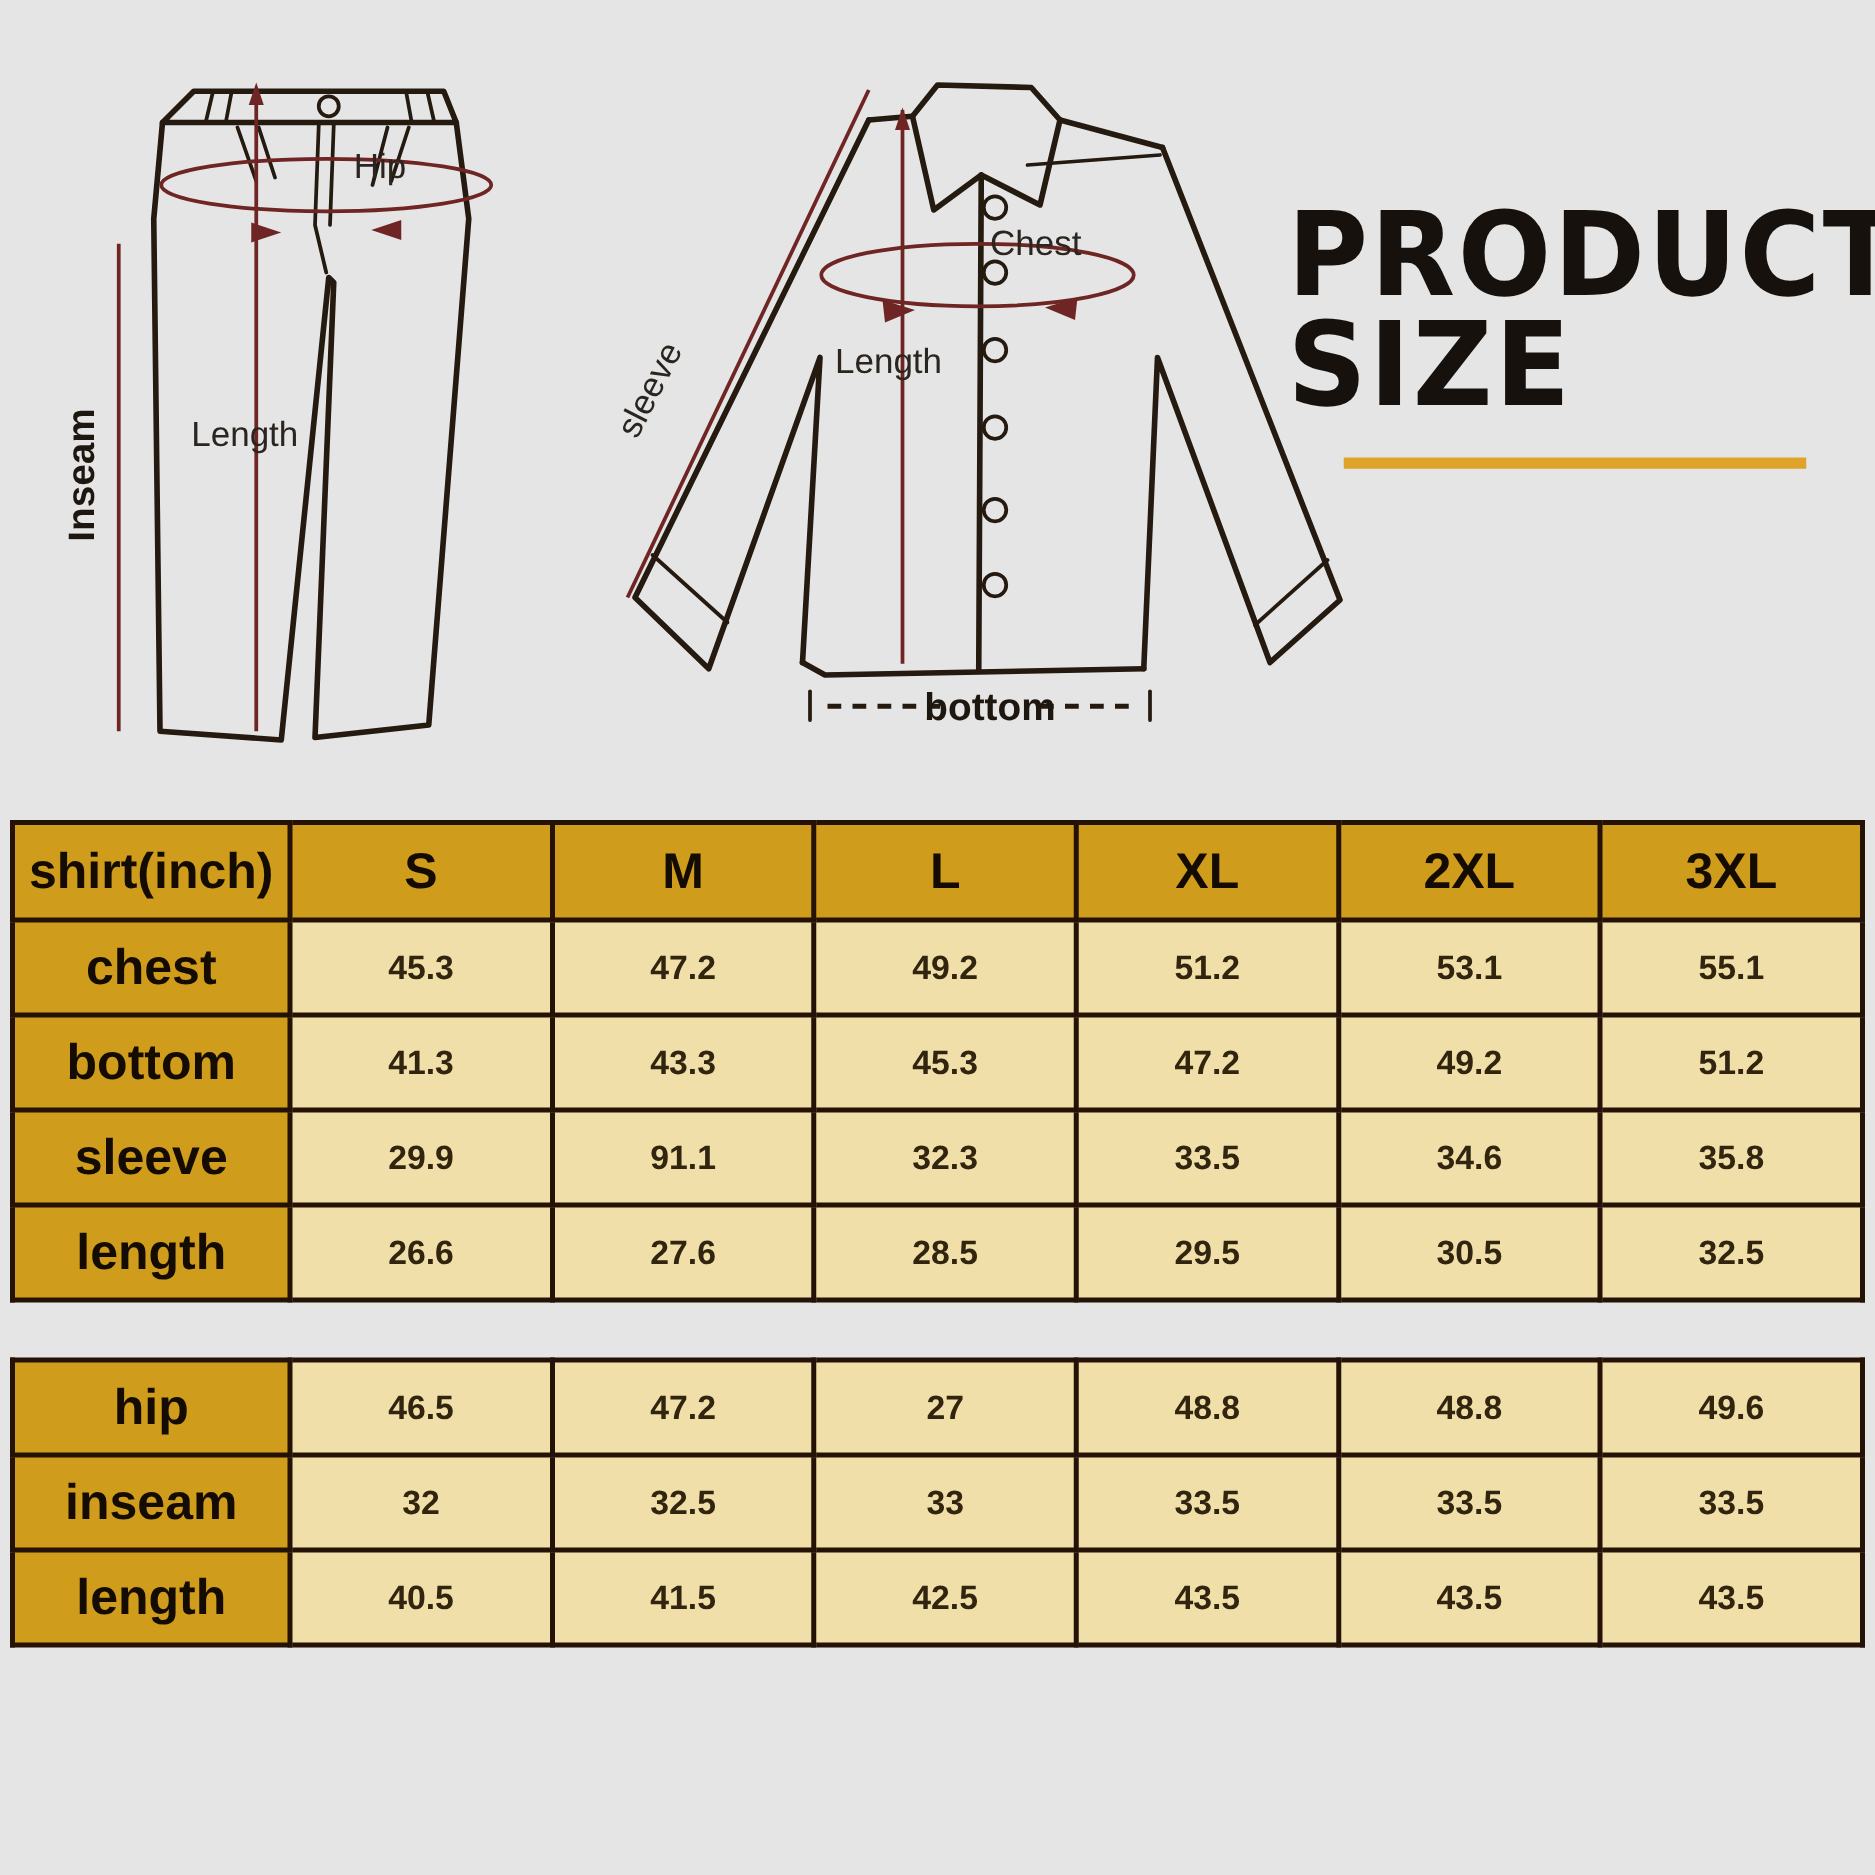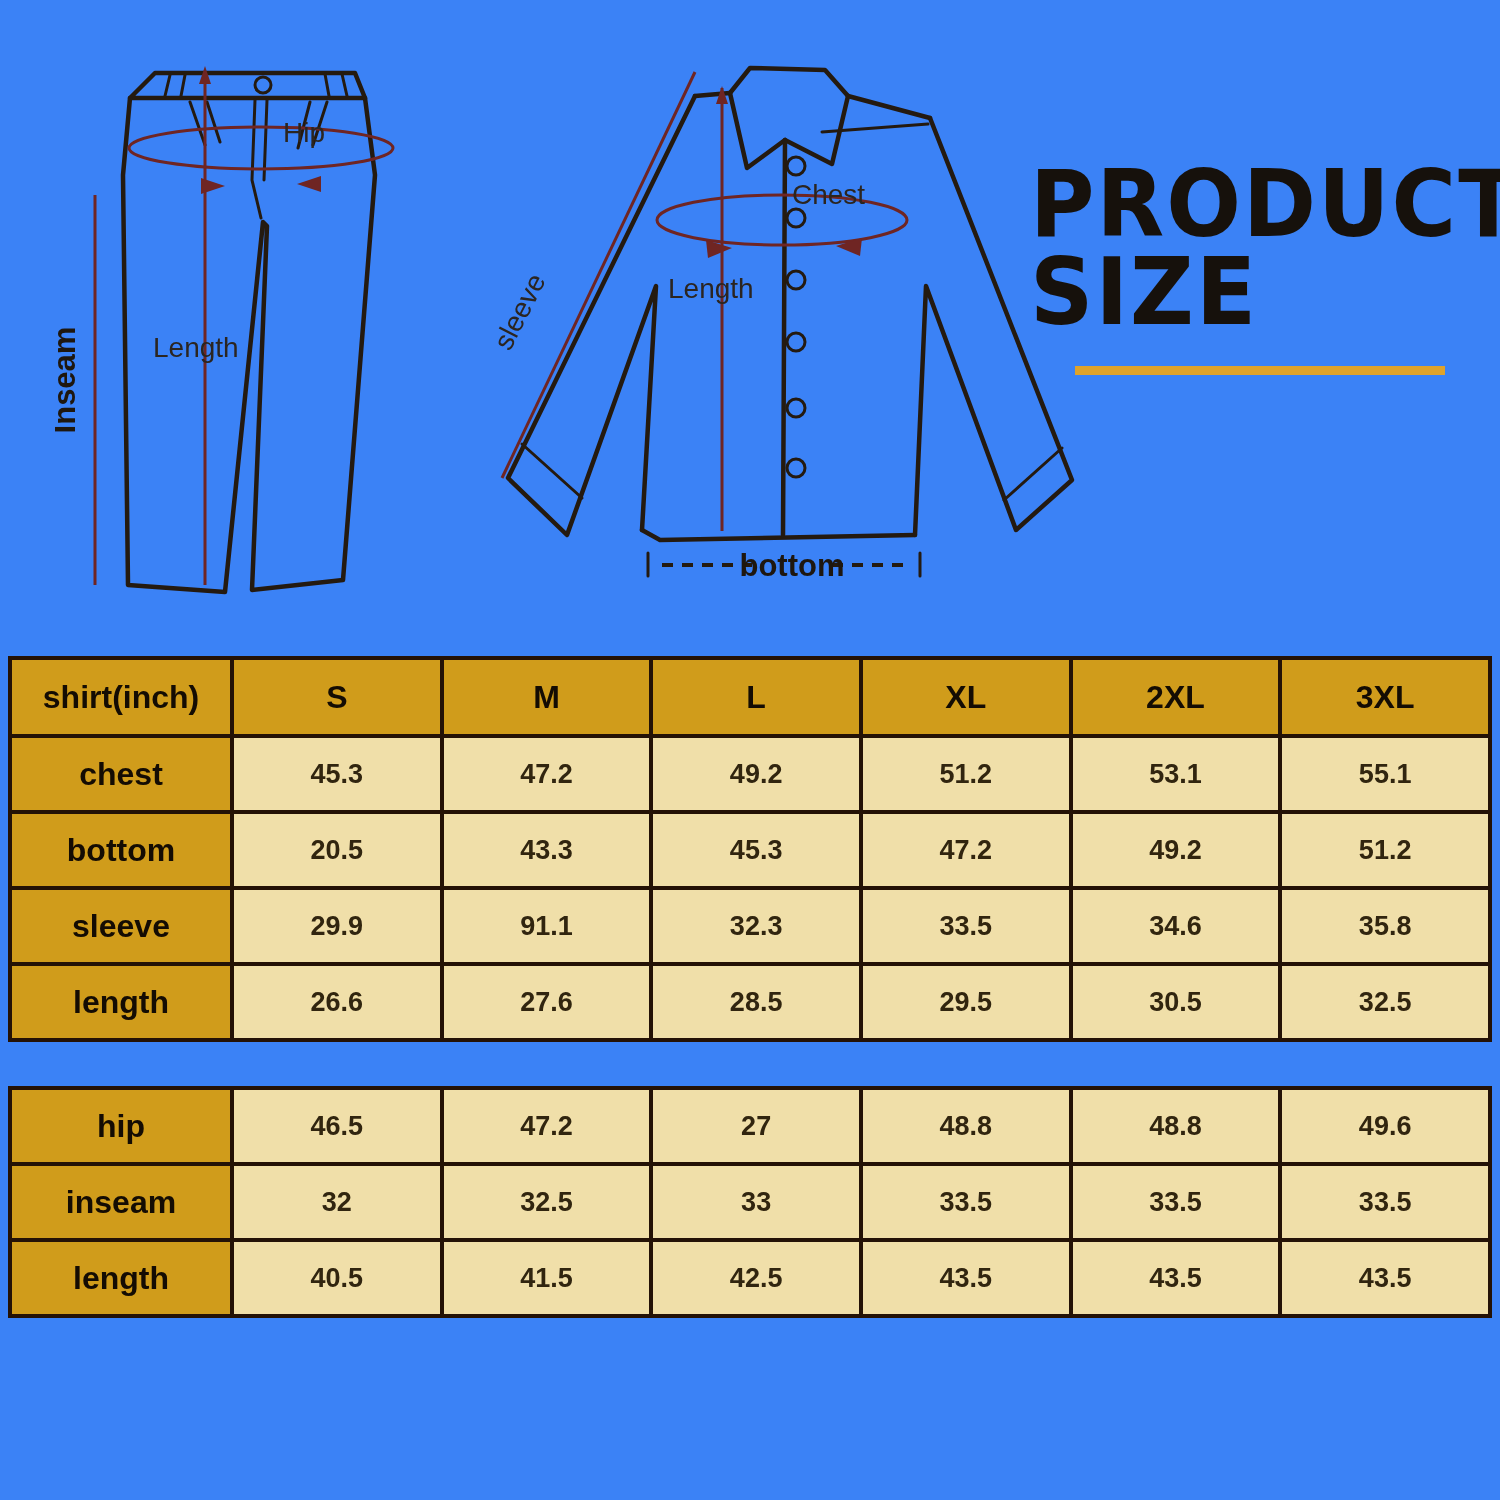--- a/index.html
+++ b/index.html
@@ -1,21 +1,21 @@
 <!DOCTYPE html>
 <html><head>
 <meta charset="utf-8">
 <style>
   html, body { margin: 0; padding: 0; }
   body { width: 1500px; height: 1500px; }
   .page {
     position: relative;
     width: 1500px;
     height: 1500px;
-    background: #3b82f6;
+    background: #e5e5e5;
     overflow: hidden;
     font-family: "Liberation Sans", sans-serif;
   }
 
   
   .hero { position: absolute; left: 0; top: 0; width: 1500px; height: 655px; }
   .pants-svg  { position: absolute; left: 55px;  top: 60px; width: 390px; height: 545px; }
   .shirt-svg  { position: absolute; left: 470px; top: 48px; width: 620px; height: 545px; }
 
   .outline { stroke: #241a10; stroke-width: 4.5; fill: none; stroke-linejoin: round; stroke-linecap: round; }
@@ -54,21 +54,21 @@
   .pants-table { top: 1086px; }
   .size-table th, .size-table td {
     border: 4px solid #241206;
     text-align: center;
     vertical-align: middle;
     padding: 0;
   }
   .size-table th {
     background: #d09c1b;
     color: #140c03;
-    font-size: 32px;
+    font-size: 40px;
     font-weight: bold;
   }
   .size-table td {
     background: #f0dfa9;
     color: #31250f;
     font-size: 27px;
     font-weight: bold;
   }
   .size-table tr.head-row { height: 78px; }
   .size-table tr.data-row { height: 76px; }
@@ -182,21 +182,21 @@
         <th>chest</th>
         <td>45.3</td>
         <td>47.2</td>
         <td>49.2</td>
         <td>51.2</td>
         <td>53.1</td>
         <td>55.1</td>
       </tr>
       <tr class="data-row">
         <th>bottom</th>
-        <td>20.5</td>
+        <td>41.3</td>
         <td>43.3</td>
         <td>45.3</td>
         <td>47.2</td>
         <td>49.2</td>
         <td>51.2</td>
       </tr>
       <tr class="data-row">
         <th>sleeve</th>
         <td>29.9</td>
         <td>91.1</td>

